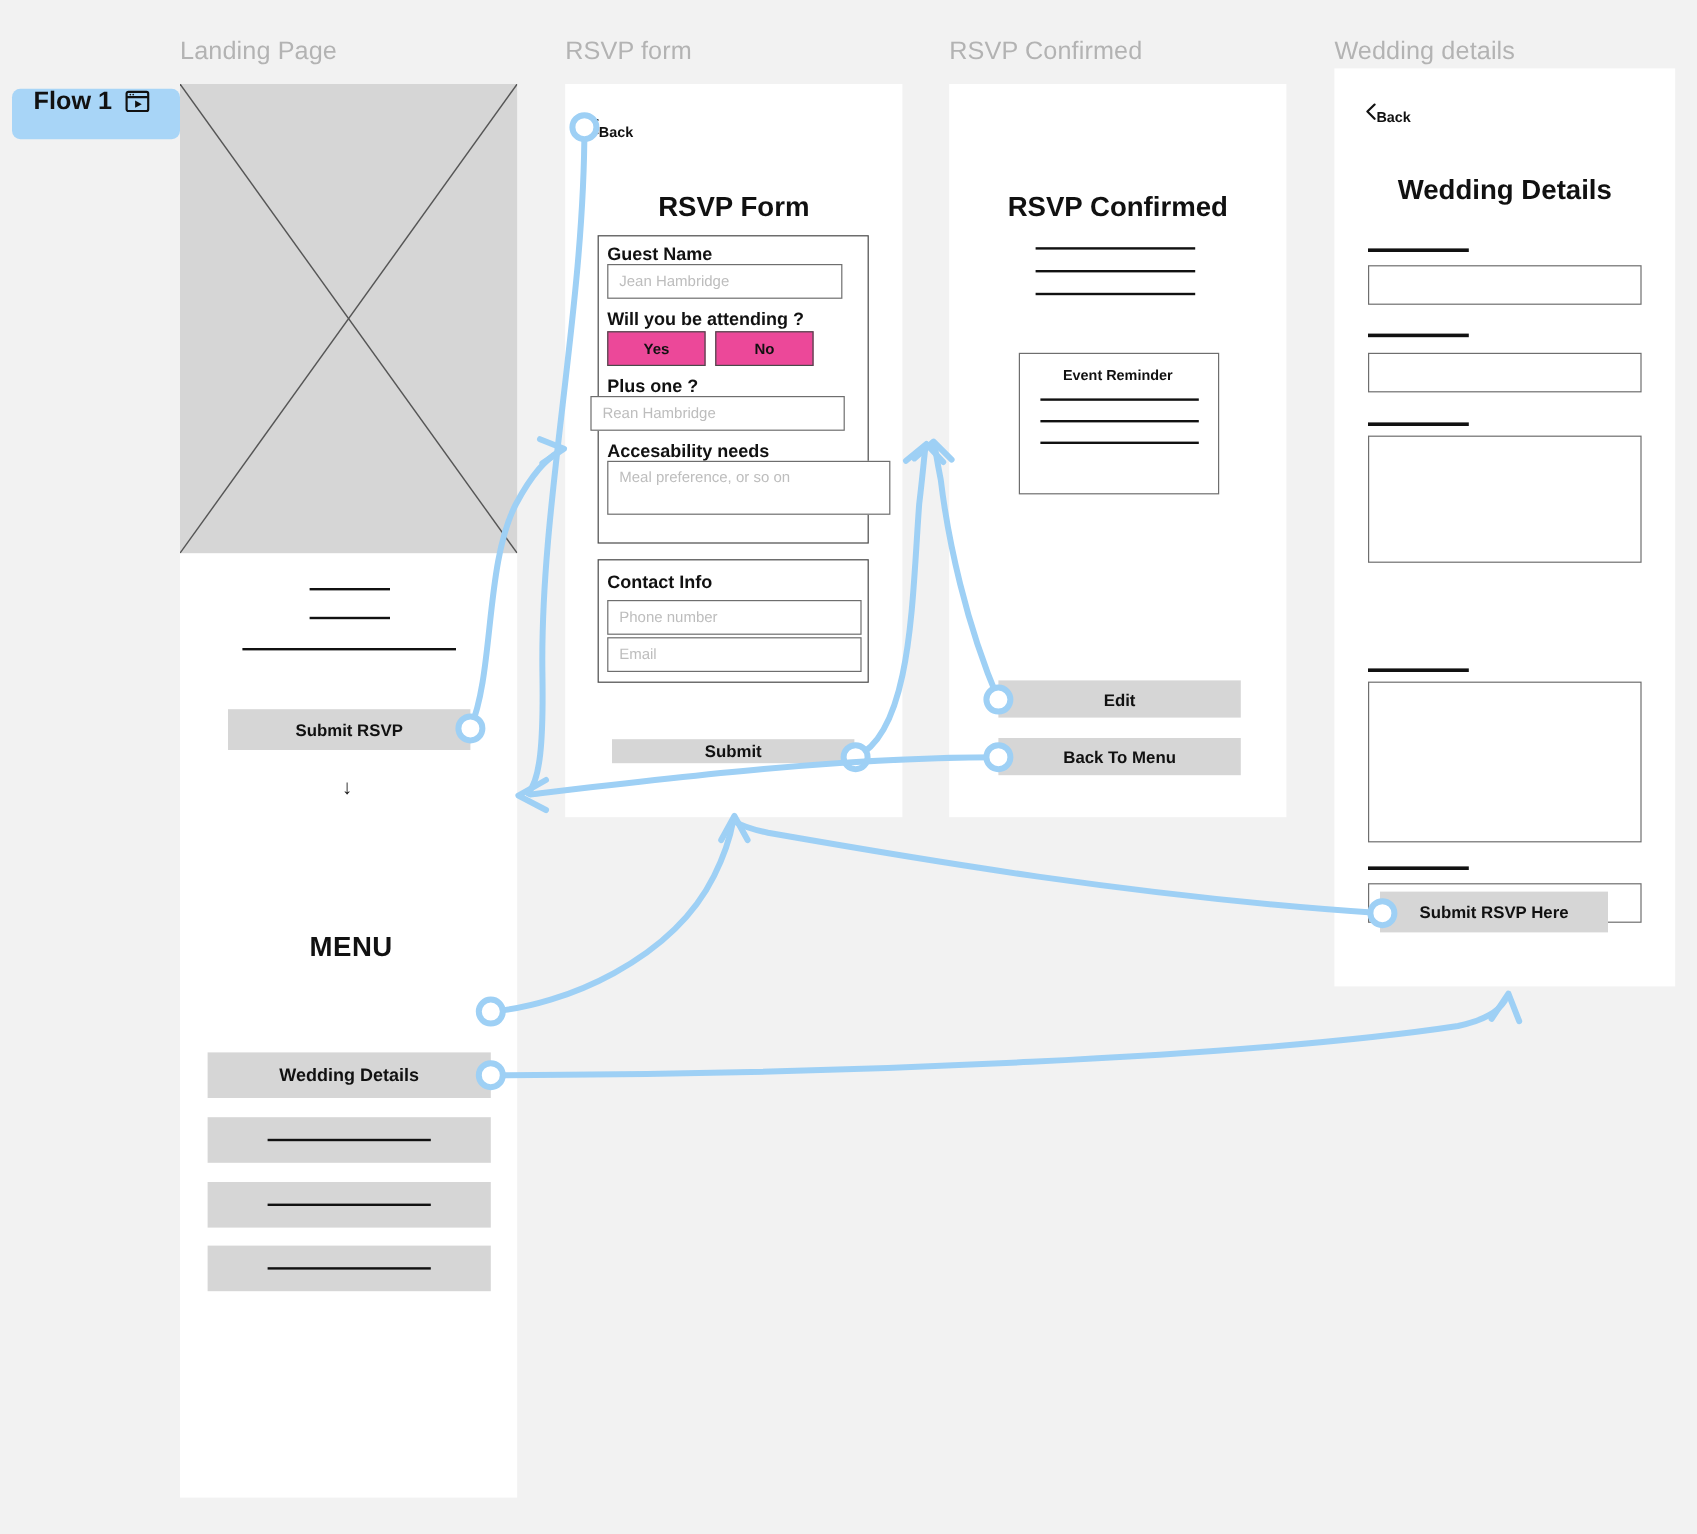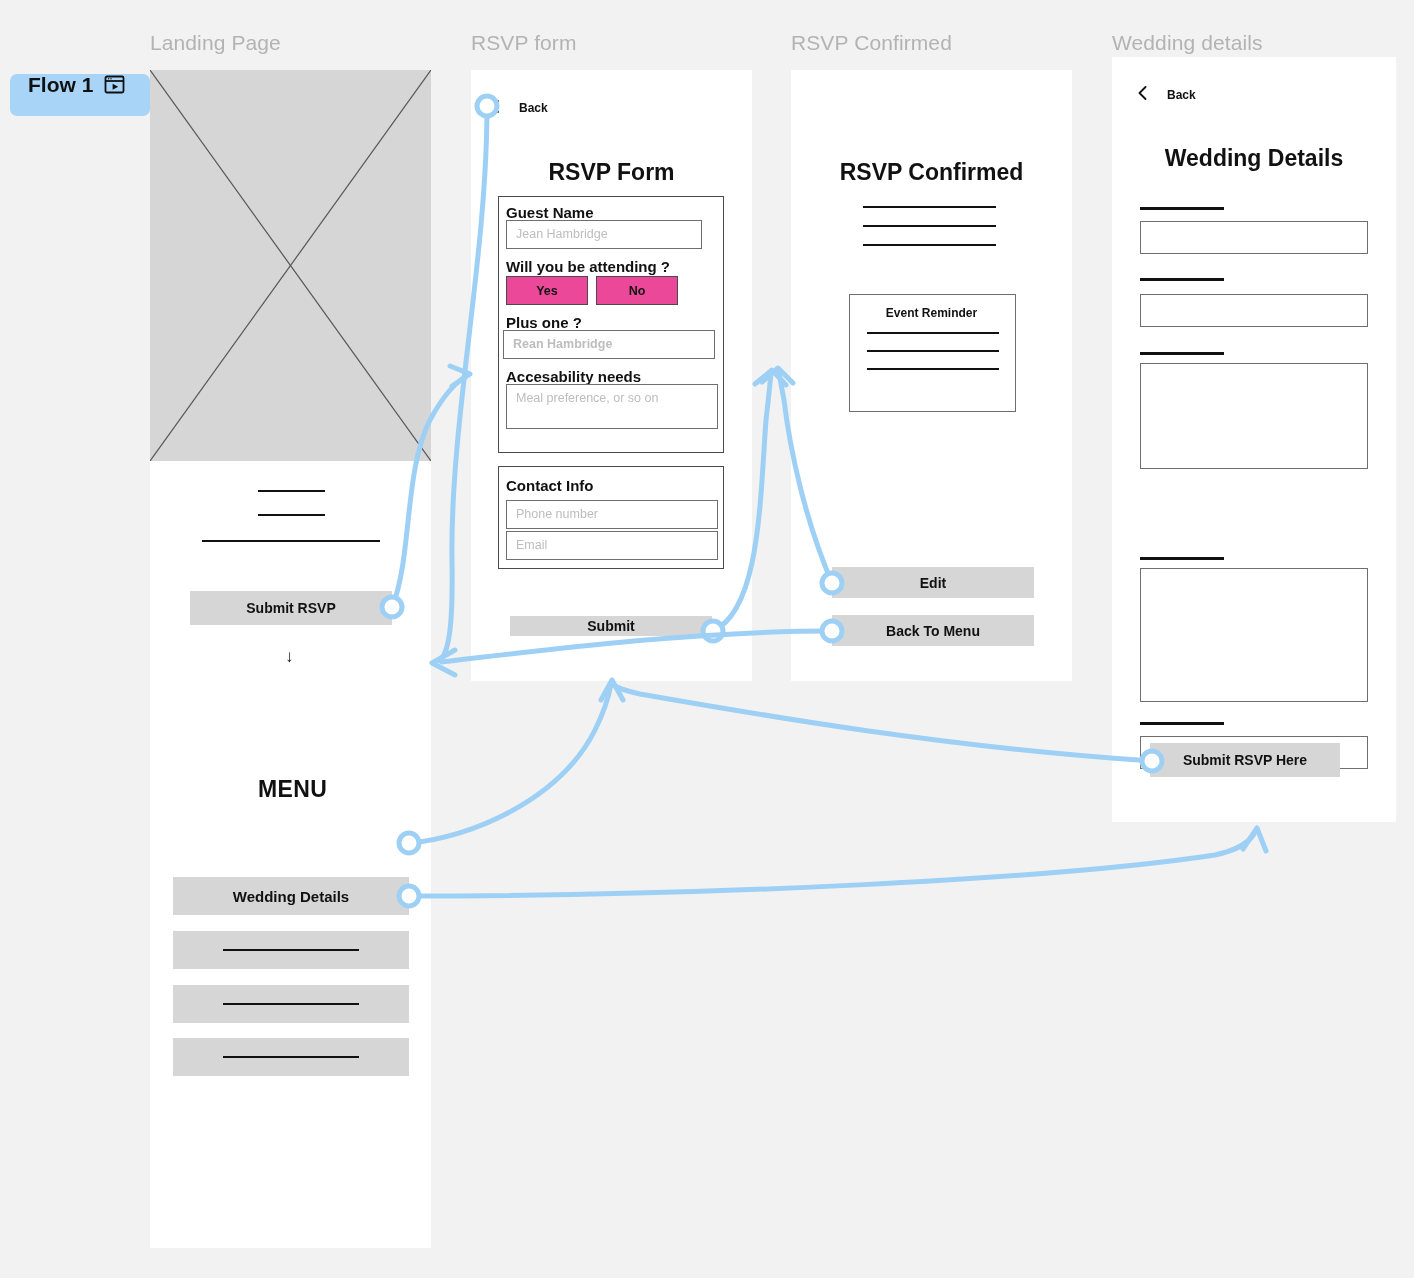--- a/index.html
+++ b/index.html
@@ -53,21 +53,21 @@
   .box-outline{position:absolute;border:1.5px solid #4a4a4a;background:#fff;box-sizing:border-box;}
   .field{position:absolute;border:1.5px solid #6e6e6e;background:#fff;box-sizing:border-box;
          display:flex;align-items:flex-start;padding:7px 9px;}
   .field .ph{font-size:12.5px;color:#bdbdbd;line-height:1.1;text-align:right;}
   .field.center-v{align-items:center;padding-top:0;padding-bottom:0;}
   .lbl{position:absolute;font-size:15px;font-weight:700;color:#111;white-space:nowrap;}
   .sel-btn{position:absolute;border:1.5px solid #4a4a4a;background:#ec4899;box-sizing:border-box;
            display:flex;align-items:center;justify-content:center;font-size:12.5px;font-weight:700;color:#111;}
   .screen-h1{position:absolute;font-size:23px;font-weight:700;color:#111;text-align:center;white-space:nowrap;}
   .small-h{position:absolute;font-size:12px;font-weight:700;color:#111;white-space:nowrap;}
-  .back-row{position:absolute;display:flex;align-items:center;gap:20px;}
+  .back-row{position:absolute;display:flex;align-items:flex-end;gap:0;}
   .back-row .bk-lbl{font-size:12px;font-weight:700;color:#111;}
   .menu-title{position:absolute;font-size:23px;font-weight:700;color:#111;letter-spacing:.4px;}
   .down-arrow{position:absolute;font-size:17px;color:#111;line-height:1;}
 
   
   svg.links{position:absolute;left:0;top:0;width:1414px;height:1278px;pointer-events:none;z-index:30;}
   .lk{fill:none;stroke:#9ed0f5;stroke-width:5;stroke-linecap:round;stroke-linejoin:round;}
   .lk-head{fill:none;stroke:#9ed0f5;stroke-width:5;stroke-linecap:round;stroke-linejoin:round;}
   .lk-dot{fill:#ffffff;stroke:#9ed0f5;stroke-width:5;}
 </style>
@@ -142,26 +142,26 @@
 
     <div class="lbl" style="left:35px;top:188px;">Will you be attending ?</div>
     <div class="sel-btn" style="left:35px;top:206px;width:82px;height:29px;">
       <span>Yes</span>
     </div>
     <div class="sel-btn" style="left:125px;top:206px;width:82px;height:29px;">
       <span>No</span>
     </div>
 
     <div class="lbl" style="left:35px;top:244px;">Plus one ?</div>
-    <div class="field center-v" style="left:32px;top:260px;width:212px;height:29px;font-weight:bold;">
+    <div class="field center-v" style="left:21px;top:260px;width:212px;height:29px;">
       <span class="ph">Rean Hambridge</span>
     </div>
 
     <div class="lbl" style="left:35px;top:298px;">Accesability needs</div>
-    <div class="field" style="left:35px;top:314px;width:212px;height:45px;">
+    <div class="field" style="left:35px;top:314px;width:236px;height:45px;">
       <span class="ph">Meal preference, or so on</span>
     </div>
 
     <div class="box-outline" style="left:27px;top:396px;width:226px;height:103px;"></div>
     <div class="lbl" style="left:35px;top:407px;">Contact Info</div>
     <div class="field center-v" style="left:35px;top:430px;width:212px;height:29px;">
       <span class="ph">Phone number</span>
     </div>
     <div class="field center-v" style="left:35px;top:461px;width:212px;height:29px;">
       <span class="ph">Email</span>

